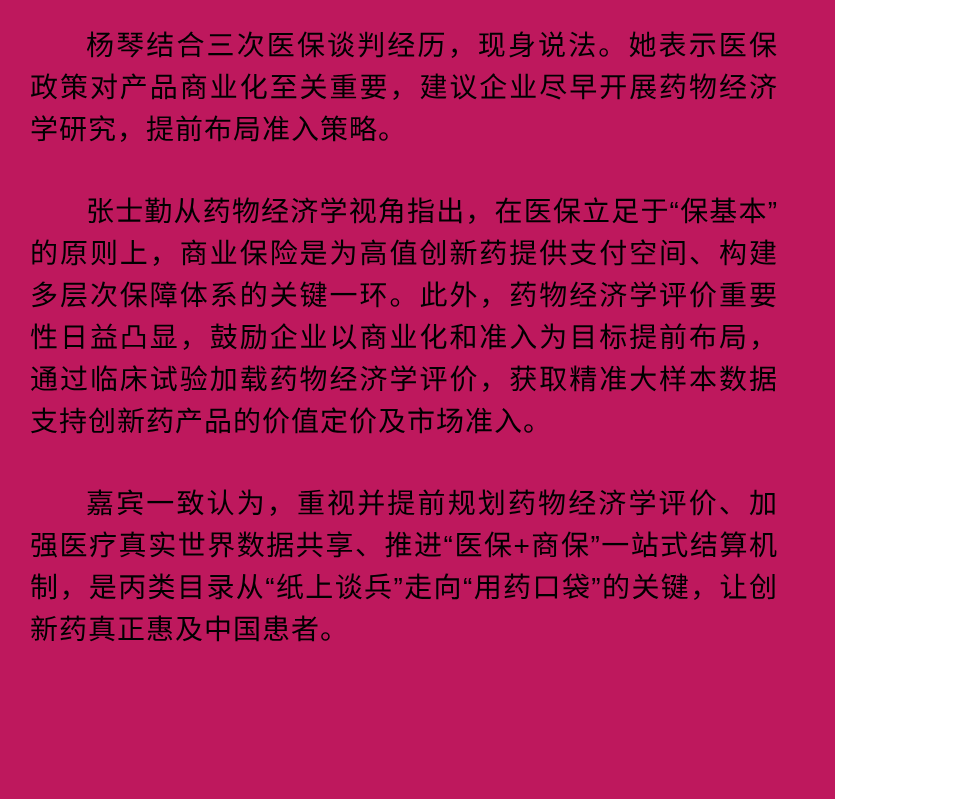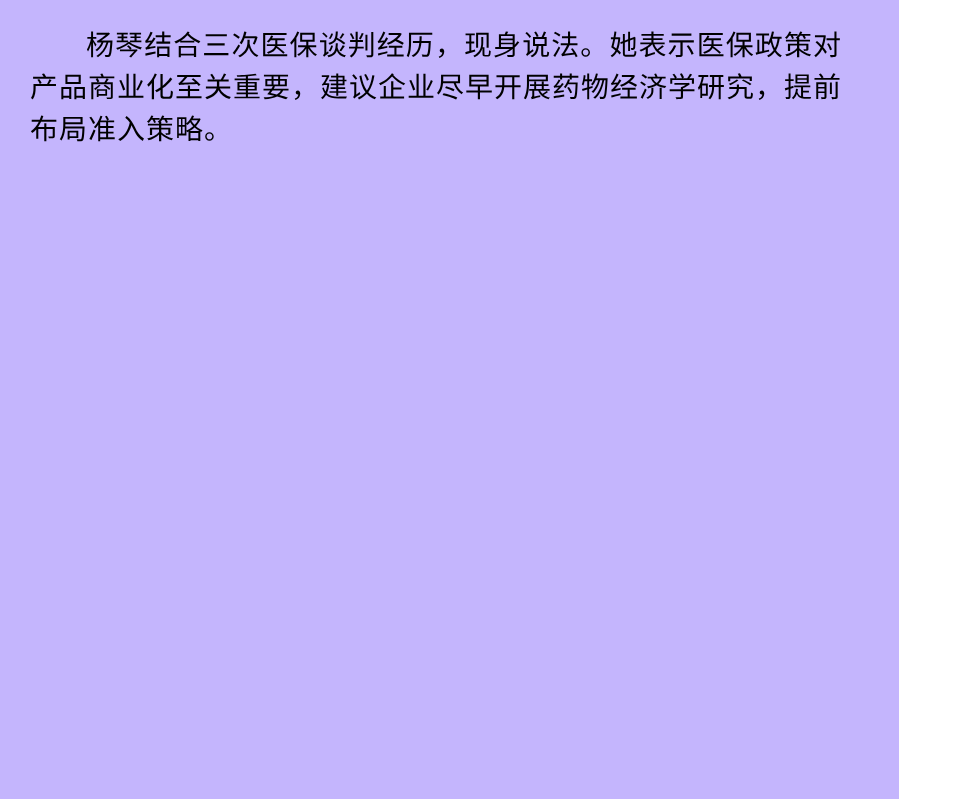--- a/index.html
+++ b/index.html
@@ -3,23 +3,23 @@
 <meta charset="utf-8">
 <style>
   * { margin: 0; padding: 0; box-sizing: border-box; }
   html, body {
     width: 961px;
     height: 799px;
     background: #ffffff;
     font-family: "Liberation Sans", sans-serif;
   }
   .page {
-    width: 899px;
+    width: 835px;
     height: 799px;
-    background: #c4b5fd;
+    background: #be185d;
     padding: 25px 57px 0 30px;
     overflow: hidden;
   }
   .para {
     font-size: 28px;
     line-height: 42px;
     color: #000000;
     letter-spacing: 1px;
     text-align: justify;
     text-align-last: left;
@@ -27,13 +27,15 @@
     margin: 0 0 40px 0;
     word-break: break-all;
   }
   .para:last-child { margin-bottom: 0; }
 </style>
 </head>
 <body>
 
 <div class="page">
   <p class="para">杨琴结合三次医保谈判经历，现身说法。她表示医保政策对产品商业化至关重要，建议企业尽早开展药物经济学研究，提前布局准入策略。</p>
+  <p class="para">张士勤从药物经济学视角指出，在医保立足于“保基本”的原则上，商业保险是为高值创新药提供支付空间、构建多层次保障体系的关键一环。此外，药物经济学评价重要性日益凸显，鼓励企业以商业化和准入为目标提前布局，通过临床试验加载药物经济学评价，获取精准大样本数据支持创新药产品的价值定价及市场准入。</p>
+  <p class="para">嘉宾一致认为，重视并提前规划药物经济学评价、加强医疗真实世界数据共享、推进“医保+商保”一站式结算机制，是丙类目录从“纸上谈兵”走向“用药口袋”的关键，让创新药真正惠及中国患者。</p>
 </div>
 
 </body></html>

